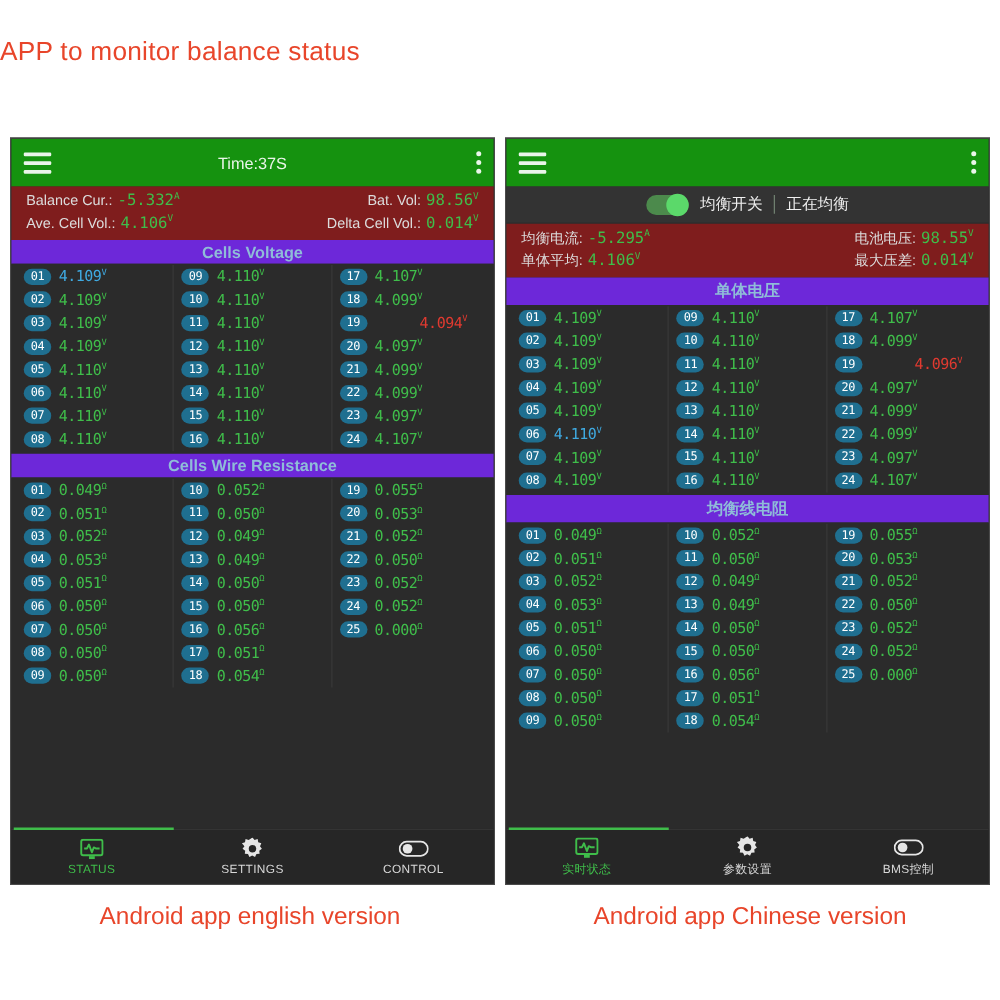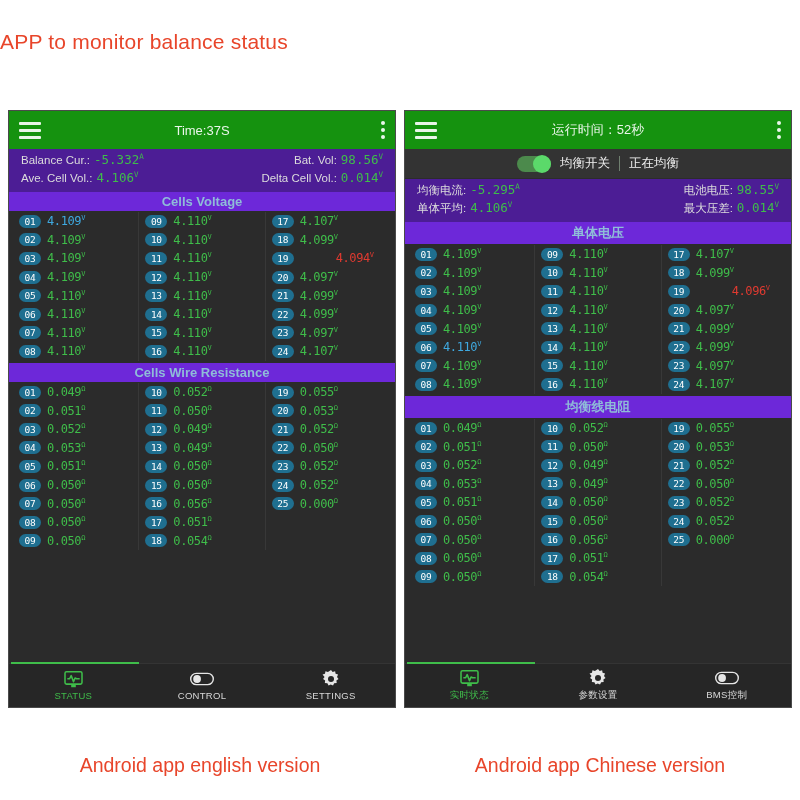--- a/index.html
+++ b/index.html
@@ -91,21 +91,21 @@
     width: 18px; height: 18px;
     border-radius: 50%;
     background: #5bd96a;
   }
   .toggle-label { color: #f0f0f0; font-size: 12.5px; }
   .vdiv { width: 1px; height: 15px; background: #6f7f6f; }
   .toggle-state { color: #f0f0f0; font-size: 12.5px; }
 
   
   .summary {
-    background: #4c1d95;
+    background: #7f1d1d;
     padding: 3px 12px 4px 12px;
     flex: 0 0 auto;
   }
   .srow {
     display: flex;
     align-items: baseline;
     height: 18px;
   }
   .scell { display: flex; align-items: baseline; gap: 4px; }
   .scell.left  { flex: 0 0 53%; }
@@ -207,21 +207,20 @@
   .captions {
     position: absolute;
     top: 722px; left: 0; width: 800px;
     display: flex;
   }
   .caption {
     flex: 1 1 0;
     text-align: center;
     color: #e8452a;
     font-size: 19.5px;
-    margin-top: 32px;
   }
 </style>
 </head>
 <body>
 
 <div id="page">
 
   <div class="page-title">APP to monitor balance status</div>
 
   <div class="phones">
@@ -484,47 +483,46 @@
                 <svg width="19" height="17" viewBox="0 0 24 22">
                   <rect x="1" y="1" width="22" height="16" rx="2" fill="none" stroke="#3fbd4a" stroke-width="2"></rect>
                   <path d="M4 10h3l2-4 3 8 2-5 2 1h4" fill="none" stroke="#3fbd4a" stroke-width="2" stroke-linejoin="round"></path>
                   <rect x="9" y="18" width="6" height="3" fill="#3fbd4a"></rect>
                 </svg>
               </span>
               <span class="navlabel">STATUS</span>
             </div>
             <div class="navitem">
               <span class="navicon">
+                <svg width="18" height="18" viewBox="0 0 24 24">
+                  <path fill="#e6e6e6" d="M12 0l2.2 2.6 3.3-.9.6 3.4 3.3 1-1.4 3.1 2 2.8-2.8 2 .4 3.4-3.4.3-1.5 3.1-3-1.6-3 1.6-1.5-3.1-3.4-.3.4-3.4-2.8-2 2-2.8L.7 6.1l3.3-1 .6-3.4 3.3.9z"></path>
+                  <circle cx="12" cy="12" r="4" fill="#262626"></circle>
+                </svg>
+              </span>
+              <span class="navlabel">SETTINGS</span>
+            </div>
+            <div class="navitem">
+              <span class="navicon">
                 <svg width="24" height="14" viewBox="0 0 34 18">
                   <rect x="1" y="1" width="32" height="16" rx="8" fill="none" stroke="#e6e6e6" stroke-width="2"></rect>
                   <circle cx="10" cy="9" r="5.5" fill="#e6e6e6"></circle>
                 </svg>
               </span>
               <span class="navlabel">CONTROL</span>
-            </div>
-            <div class="navitem">
-              <span class="navicon">
-                <svg width="18" height="18" viewBox="0 0 24 24">
-                  <path fill="#e6e6e6" d="M12 0l2.2 2.6 3.3-.9.6 3.4 3.3 1-1.4 3.1 2 2.8-2.8 2 .4 3.4-3.4.3-1.5 3.1-3-1.6-3 1.6-1.5-3.1-3.4-.3.4-3.4-2.8-2 2-2.8L.7 6.1l3.3-1 .6-3.4 3.3.9z"></path>
-                  <circle cx="12" cy="12" r="4" fill="#262626"></circle>
-                </svg>
-              </span>
-              <span class="navlabel">SETTINGS</span>
             </div>
           </div>
         </div>
       </div>
       <div class="phone">
         <div class="appbar">
           <div class="hamburger">
             <span></span>
             <span></span>
             <span></span>
           </div>
-          <div class="appbar-title">运行时间：52秒</div>
           <div class="kebab">
             <i></i>
             <i></i>
             <i></i>
           </div>
         </div>
         <div class="toggle-row">
           <div class="switch"></div>
           <span class="toggle-label">均衡开关</span>
           <span class="vdiv"></span>

